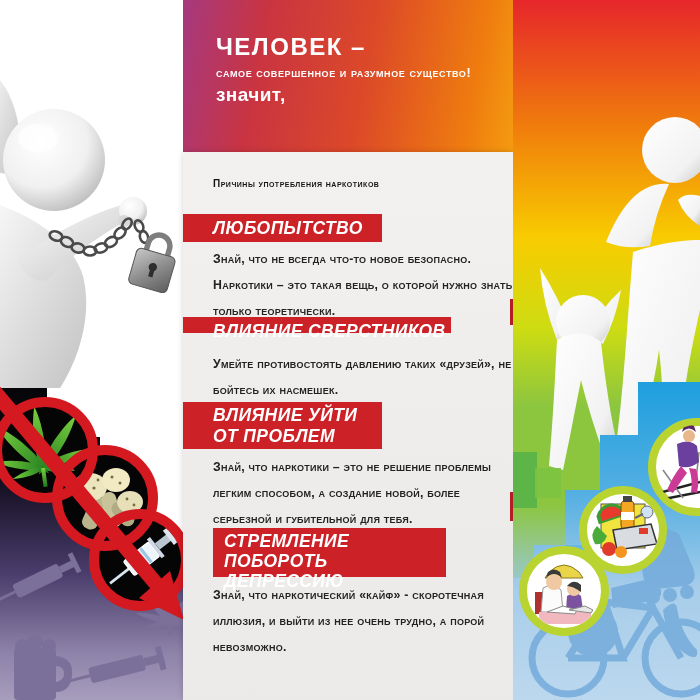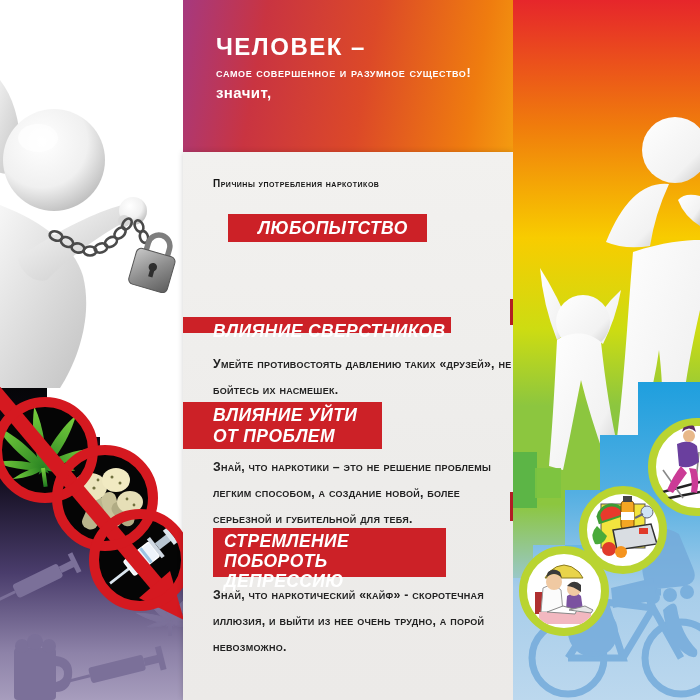--- a/index.html
+++ b/index.html
@@ -6,32 +6,32 @@
   .stage{position:relative;width:700px;height:700px;overflow:hidden;
          font-family:"Liberation Sans","DejaVu Sans",sans-serif;font-weight:bold;}
   svg{position:absolute;display:block;}
 
   
   .top-band{position:absolute;left:183px;top:0;width:330px;height:158px;
     background:linear-gradient(100deg,#a6397f 0%,#c93441 24%,#dc4928 55%,#ef7c0f 86%,#f49c10 100%);
     color:#fff;}
   .top-band .t1{position:absolute;left:33px;top:33px;font-size:24px;letter-spacing:1.5px;}
   .top-band .t2{position:absolute;left:33px;top:66px;font-size:12.5px;letter-spacing:.6px;font-variant:small-caps;}
-  .top-band .t3{position:absolute;left:33px;top:84px;font-size:15px;letter-spacing:.4px;}
+  .top-band .t3{position:absolute;left:33px;top:84px;font-size:19px;letter-spacing:.4px;}
   .top-band .t4{position:absolute;left:33px;top:106px;font-size:12.5px;letter-spacing:.6px;font-variant:small-caps;}
 
   
   .panel{position:absolute;left:183px;top:152px;width:330px;height:548px;
     background:linear-gradient(180deg,#f2f1ef 0%,#edecea 60%,#eceae8 100%);
     box-shadow:0 0 6px rgba(0,0,0,.18);}
   .panel .heading{position:absolute;left:30px;top:26px;font-size:10px;color:#141414;
     font-variant:small-caps;letter-spacing:.5px;}
   .banner{position:absolute;background:#cc2127;color:#fff;font-style:italic;
     font-size:17.5px;letter-spacing:.4px;box-sizing:border-box;}
-  .banner.s1{left:0;top:62px;width:199px;height:28px;line-height:28px;padding-left:30px;margin-left:45px;}
+  .banner.s1{left:0;top:62px;width:199px;height:28px;line-height:28px;padding-left:30px;}
   .banner.s2{left:0;top:165px;width:268px;height:16px;line-height:28px;padding-left:30px;}
   .banner.s3{left:0;top:250px;width:199px;height:47px;line-height:21px;padding:3px 8px 0 30px;}
   .banner.s4{left:30px;top:376px;width:233px;height:49px;line-height:20px;padding:3px 6px 0 11px;}
   .body-text{position:absolute;left:30px;width:302px;font-size:12.3px;line-height:26px;
     color:#222;font-variant:small-caps;letter-spacing:.25px;}
   .body-text.b1{top:94px;}
   .body-text.b2{top:199px;}
   .body-text.b3{top:302px;}
   .body-text.b4{top:430px;}
 
@@ -204,20 +204,21 @@
   <div class="top-band">
     <div class="t1">ЧЕЛОВЕК –</div>
     <div class="t2">самое совершенное и разумное существо!</div>
     <div class="t3">значит,</div>
   </div>
 
   <div class="panel">
     <div class="heading">Причины употребления наркотиков</div>
 
     <div class="banner s1">ЛЮБОПЫТСТВО</div>
+    <div class="body-text b1">Знай, что не всегда что-то новое безопасно. Наркотики – это такая вещь, о которой нужно знать только теоретически.</div>
 
     <div class="banner s2">ВЛИЯНИЕ СВЕРСТНИКОВ</div>
     <div class="body-text b2">Умейте противостоять давлению таких «друзей», не бойтесь их насмешек.</div>
 
     <div class="banner s3">ВЛИЯНИЕ УЙТИ ОТ ПРОБЛЕМ</div>
     <div class="body-text b3">Знай, что наркотики – это не решение проблемы легким способом, а создание новой, более серьезной и губительной для тебя.</div>
 
     <div class="banner s4">СТРЕМЛЕНИЕ ПОБОРОТЬ ДЕПРЕССИЮ</div>
     <div class="body-text b4">Знай, что наркотический «кайф» - скоротечная иллюзия, и выйти из нее очень трудно, а порой невозможно.</div>
   </div>

